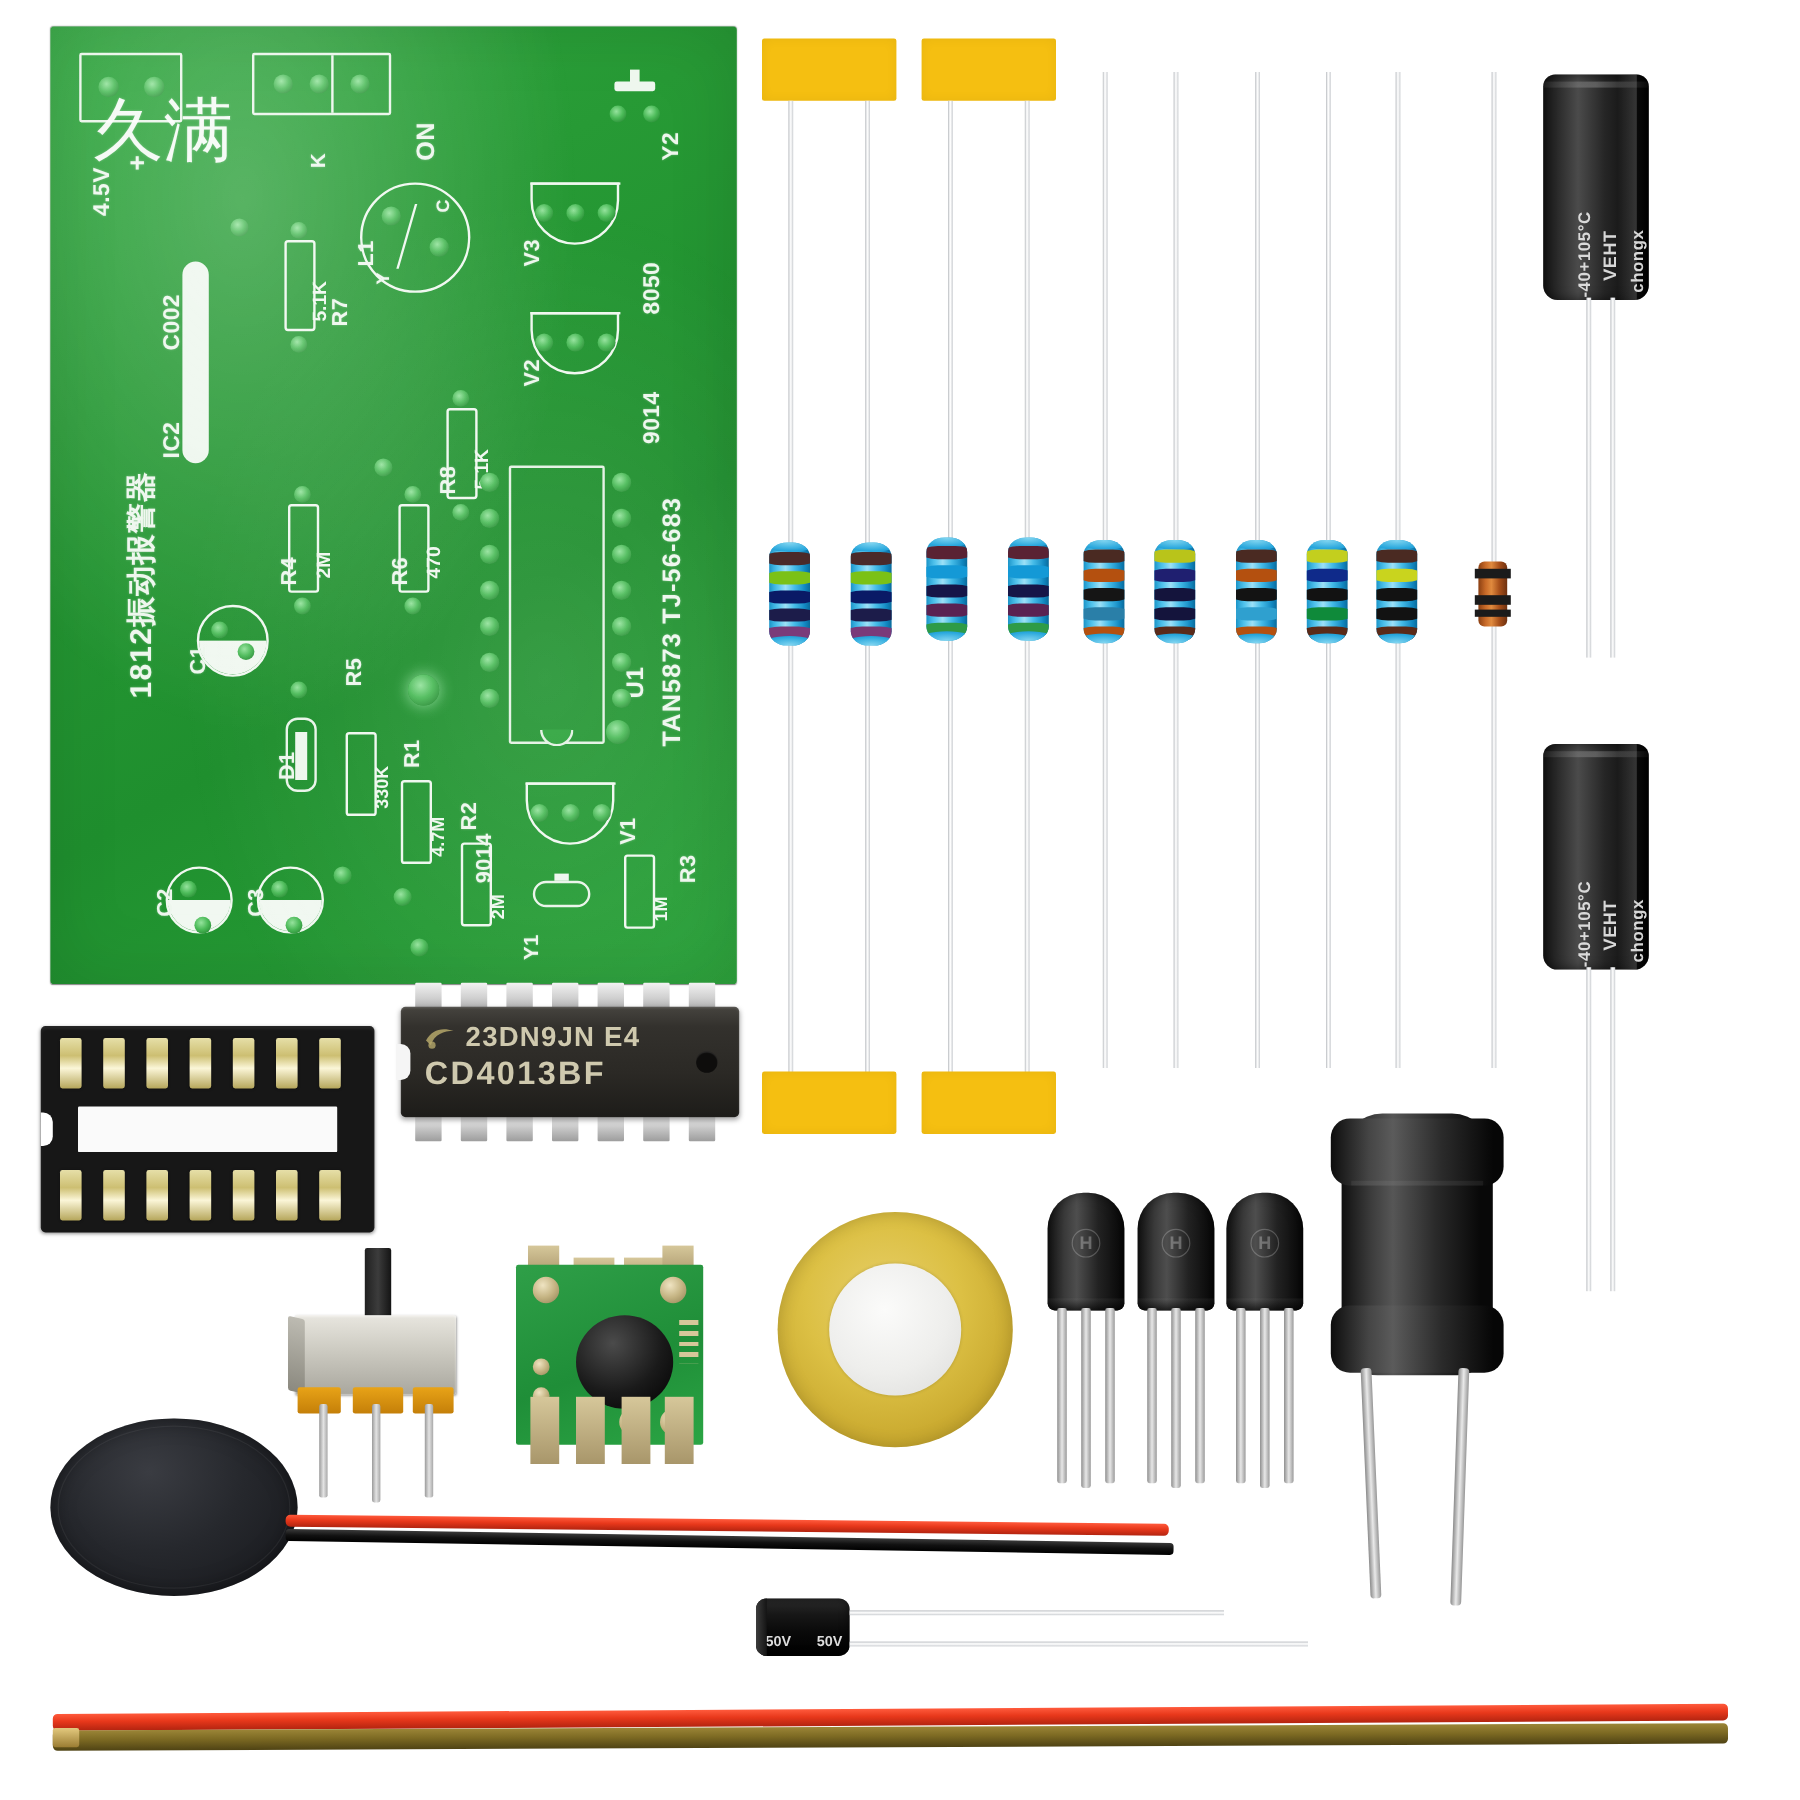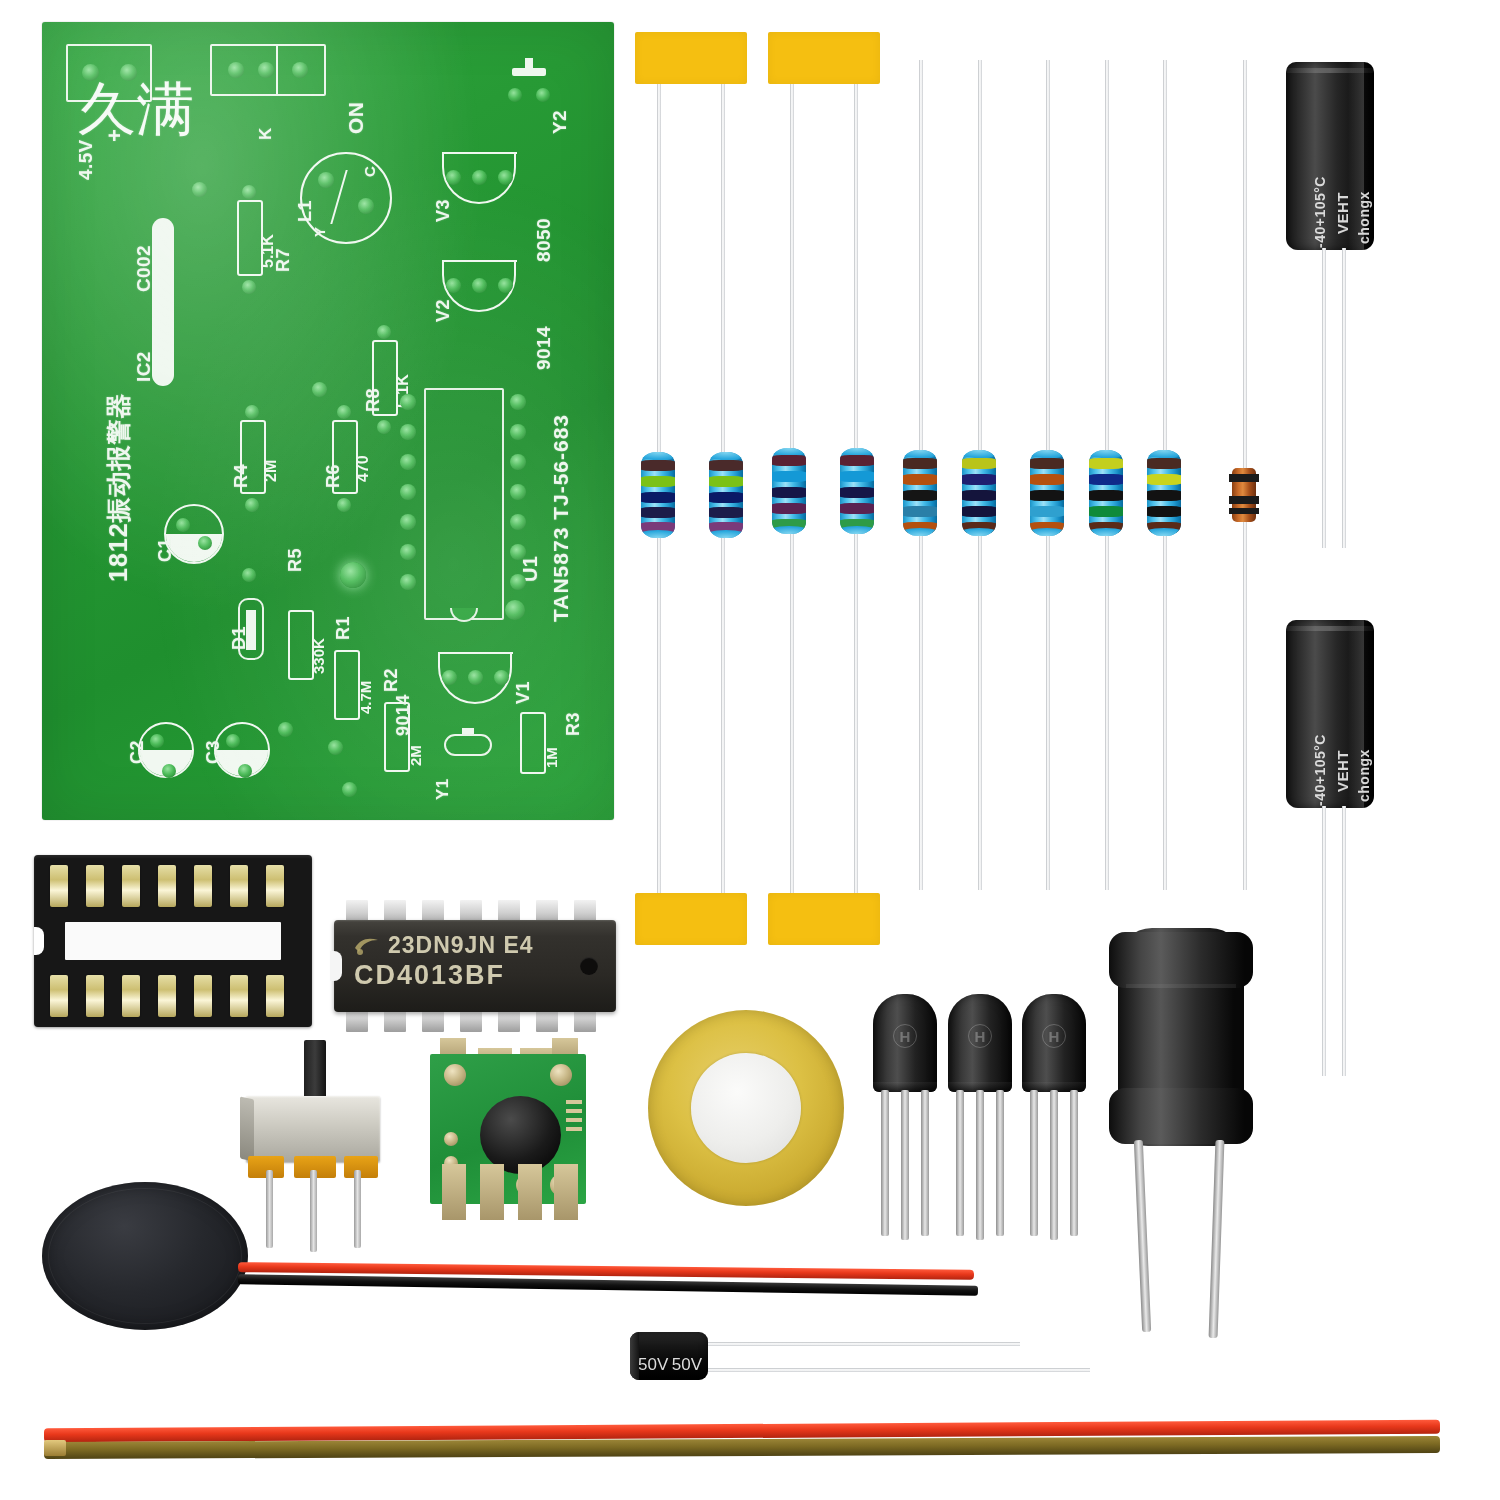--- a/index.html
+++ b/index.html
@@ -150,21 +150,21 @@
   .wire-red { position:absolute; border-radius:4px;
               background:linear-gradient(180deg,#ff5a3c 0%, #e8381b 45%, #b32410 100%); }
   .wire-brn { position:absolute; border-radius:4px;
               background:linear-gradient(180deg,#9b8537 0%, #7d6a23 45%, #4f4314 100%); }
   .wire-blk { position:absolute; border-radius:3px;
               background:linear-gradient(180deg,#3a3a3a 0%, #111 50%, #000 100%); }
 
   .smallcap { position:absolute; width:78px; height:48px; border-radius:9px;
               background:linear-gradient(180deg,#2c2c2c 0%, #171717 28%, #090909 60%, #000 100%);
               box-shadow:inset 0 0 8px rgba(0,0,0,.6); }
-  .smallcap .lbl { position:absolute; color:#dcdcdc; font-size:17px; font-weight:400; }
+  .smallcap .lbl { position:absolute; color:#dcdcdc; font-size:12px; font-weight:700; }
 </style>
 </head>
 <body>
 
 <div class="stage">
 
   <div id="pcb" class="abs">
 
     <div class="outline" style="left:24px; top:22px; width:86px; height:58px;"></div>
     <div class="padhole" style="left:40px; top:42px; width:17px; height:17px;"></div>
@@ -471,21 +471,21 @@
       <div class="dip-pin" style="left:16px;  bottom:10px;"></div>
       <div class="dip-pin" style="left:52px;  bottom:10px;"></div>
       <div class="dip-pin" style="left:88px;  bottom:10px;"></div>
       <div class="dip-pin" style="left:124px; bottom:10px;"></div>
       <div class="dip-pin" style="left:160px; bottom:10px;"></div>
       <div class="dip-pin" style="left:196px; bottom:10px;"></div>
       <div class="dip-pin" style="left:232px; bottom:10px;"></div>
     </div>
   </div>
 
-  <div class="abs" style="left:330px; top:900px; width:290px; height:132px;">
+  <div class="abs" style="left:330px; top:819px; width:290px; height:132px;">
     <div>
       <div class="ic-pin" style="left:16px;  top:0;"></div>
       <div class="ic-pin" style="left:54px;  top:0;"></div>
       <div class="ic-pin" style="left:92px;  top:0;"></div>
       <div class="ic-pin" style="left:130px; top:0;"></div>
       <div class="ic-pin" style="left:168px; top:0;"></div>
       <div class="ic-pin" style="left:206px; top:0;"></div>
       <div class="ic-pin" style="left:244px; top:0;"></div>
     </div>
     <div>

